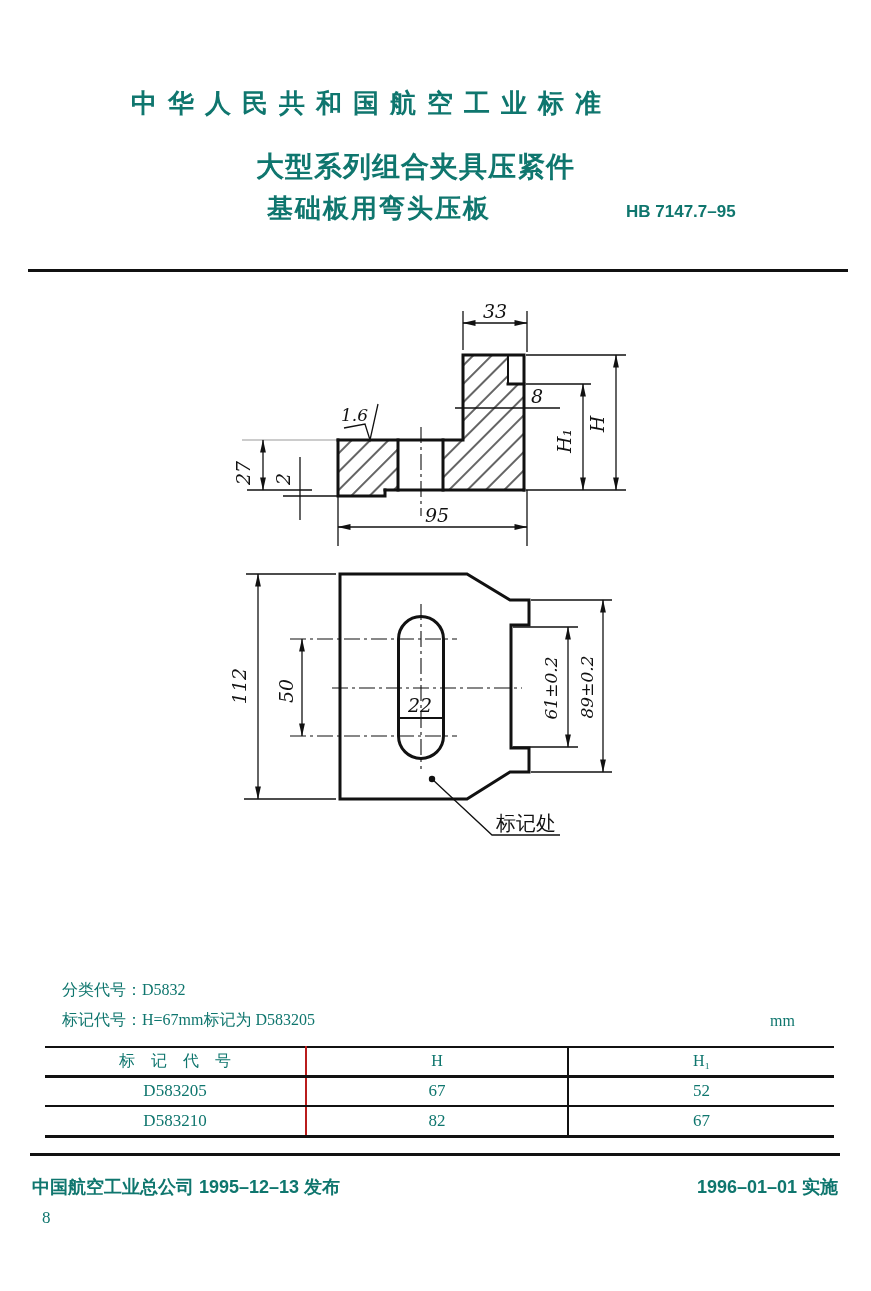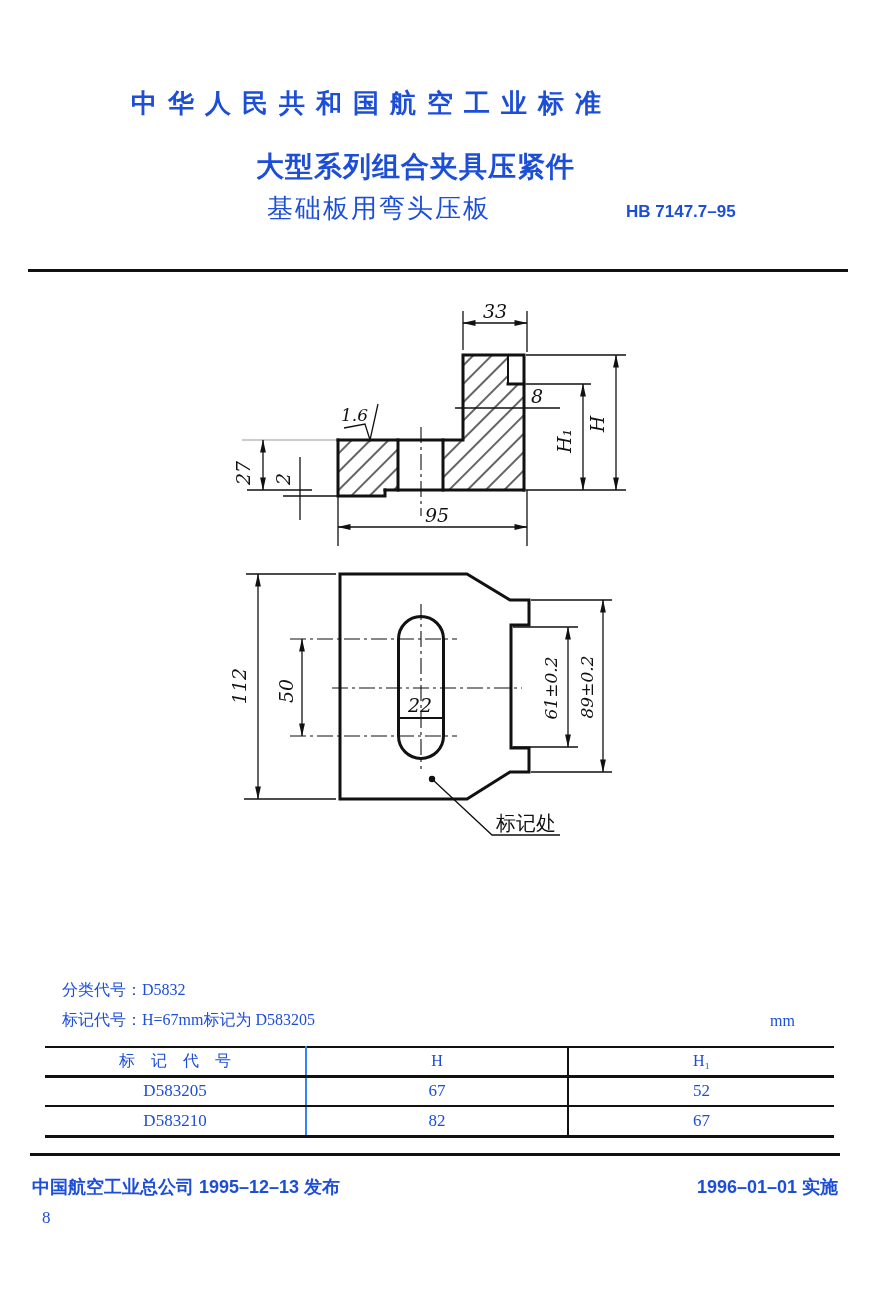--- a/index.html
+++ b/index.html
@@ -1,28 +1,28 @@
 <!DOCTYPE html>
 <html><head>
 <meta charset="utf-8">
 <style>
   html,body { margin:0; padding:0; background:#e8e8e8; }
   .page {
     position:relative; width:871px; height:1291px; margin:0 auto;
-    background:#ffffff; color:#1d4ed8; overflow:hidden;
+    background:#ffffff; color:#0f766e; overflow:hidden;
     font-family:"Liberation Serif", serif;
   }
   .abs { position:absolute; white-space:nowrap; }
 
   
   .std-title { font-family:"Liberation Sans", sans-serif; font-weight:bold;
     font-size:26px; letter-spacing:11px; }
   .doc-title1 { font-family:"Liberation Sans", sans-serif; font-weight:bold;
     font-size:28px; letter-spacing:1px;margin-left:28px; }
-  .doc-title2 { font-family:"Liberation Sans", sans-serif; font-weight:normal;
+  .doc-title2 { font-family:"Liberation Sans", sans-serif; font-weight:bold;
     font-size:26px; letter-spacing:2px; }
   .std-num { font-family:"Liberation Sans", sans-serif; font-weight:bold; font-size:17px; }
   .rule { position:absolute; background:#111; }
 
   
   svg.drawing { position:absolute; left:0; top:0; }
   .ol  { fill:none; stroke:#111; stroke-width:3; stroke-linecap:square; stroke-linejoin:miter; }
   .ol2 { fill:none; stroke:#111; stroke-width:2; stroke-linecap:square; }
   .thin{ fill:none; stroke:#111; stroke-width:1.3; }
   .gray{ fill:none; stroke:#9a9a9a; stroke-width:1.2; }
@@ -37,21 +37,21 @@
   
   .spec { font-size:16px; }
   .spec .val { font-family:"Liberation Serif", serif; }
   .unit { font-size:16px;text-align:center; }
   table.params { position:absolute; left:45px; top:1046px; width:785px;
     border-collapse:collapse; table-layout:fixed; font-size:17px; }
   table.params td, table.params th { border:none; text-align:center; padding:0;
     font-weight:normal; }
   table.params tr { height:30px; }
   table.params tr.hdr { height:29px; }
-  table.params .c1 { width:260px; border-right:2px solid #3b82f6; }
+  table.params .c1 { width:260px; border-right:2px solid #b91c1c; }
   table.params .c2 { width:260px; border-right:2px solid #111; }
   table.params .c3 { width:265px; }
   table.params { border-top:2px solid #111; border-bottom:3px solid #111; }
   table.params tr.hdr td, table.params tr.hdr th { border-bottom:3px solid #111; font-size:16px; }
   table.params tr.r1 td { border-bottom:2px solid #111; }
 
   
   .foot { font-family:"Liberation Sans", sans-serif; font-weight:bold; font-size:18px; }
   .pagenum { font-size:17px; }
 </style>

